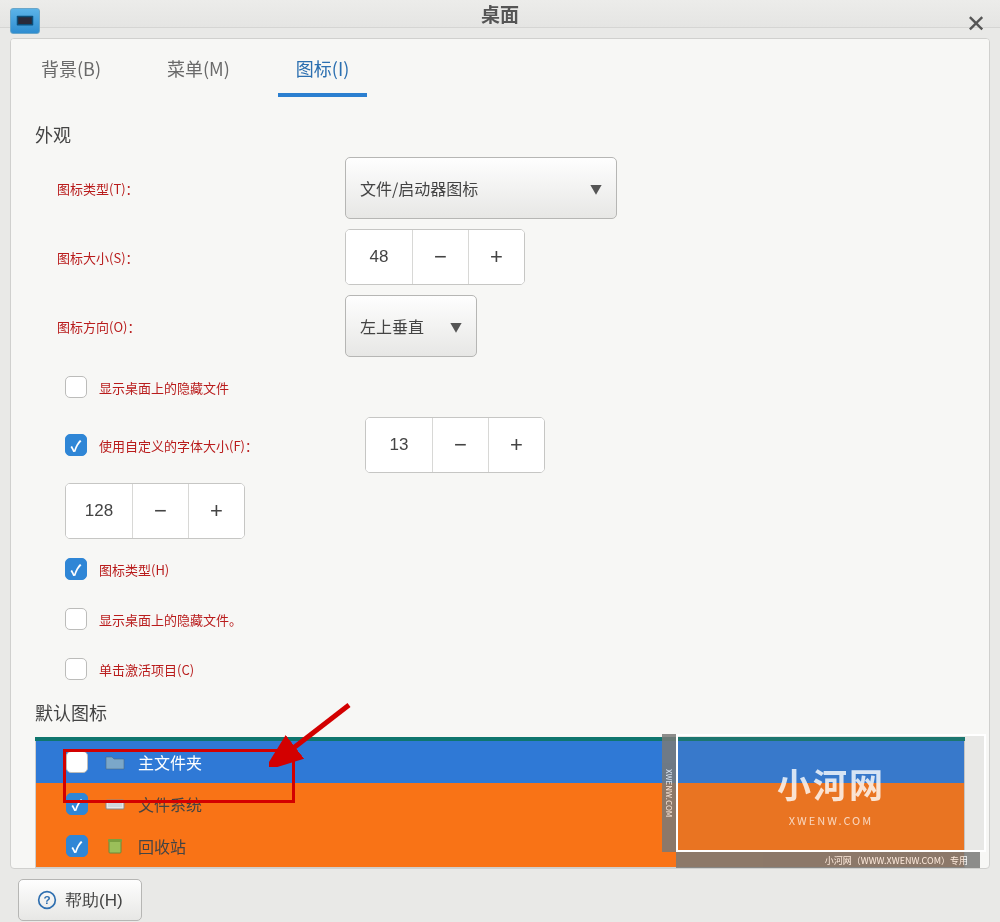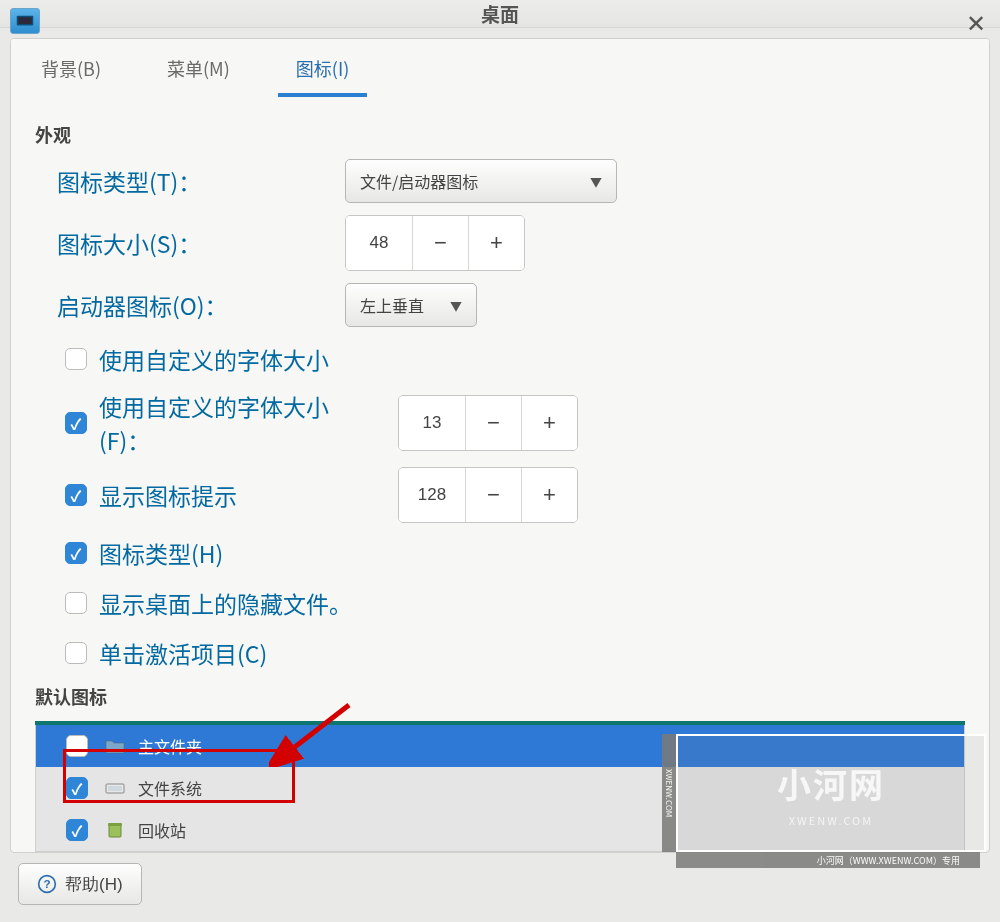--- a/index.html
+++ b/index.html
@@ -89,40 +89,40 @@
     color: #2b6fb0;
     border-bottom: 4px solid #2b7fd0;
   }
   .tab-body {
     flex: 1;
     padding: 10px 24px 0 24px;
     overflow: hidden;
     position: relative;
   }
   .section-title {
-    font-weight: 700;
+    font-weight: 400;
     color: #444;
     margin: 14px 0 10px 0;
     font-size: 18px;
   }
   .form-row {
     display: flex;
     align-items: center;
     margin: 10px 0 10px 22px;
     min-height: 48px;
   }
   .form-label {
     width: 288px;
-    color: #0369a1;
-    font-size: 23px;
+    color: #b91c1c;
+    font-size: 13px;
   }
   .check-row .form-label { width: auto; }
   .dropdown {
     width: 272px;
-    height: 44px;
+    height: 62px;
     border: 1px solid #b6b6b4;
     border-radius: 5px;
     background: linear-gradient(#fefefe, #e7e7e5);
     display: flex;
     align-items: center;
     padding: 0 14px;
     justify-content: space-between;
     cursor: pointer;
     color: #444;
   }
@@ -175,35 +175,35 @@
     color: #fff;
     font-size: 15px;
     font-weight: 700;
   }
   .check-row {
     display: flex;
     align-items: center;
     margin: 10px 0 10px 30px;
     min-height: 40px;
   }
-  .check-row-with-spin { margin-left: 30px; gap: 33px; }
+  .check-row-with-spin { margin-left: 30px; }
   .check-row-with-spin .label-wrap {
     display: flex;
     align-items: center;
     width: 300px;
   }
   .default-icons-divider {
     border-bottom: 4px solid #0f766e;
     margin: 6px 0 0 0;
     padding-bottom: 12px;
   }
   .icons-list {
     border: 1px solid #cfcfcd;
     border-top: none;
-    background: #e5e5e5;
+    background: #f97316;
     margin-top: 0;
   }
   .list-row {
     display: flex;
     align-items: center;
     height: 42px;
     padding-left: 30px;
     gap: 12px;
   }
   .list-row.selected {
@@ -289,21 +289,21 @@
     right: 20px;
     bottom: 54px;
     height: 16px;
     width: 304px;
     background: #7a7a78;
     color:#fff;
     font-size:9px;
     display:flex;
     align-items:center;
     justify-content:flex-end;
-    padding-right:20px;
+    padding-right:12px;
     pointer-events:none;
     opacity:0.85;
   }
 </style>
 </head>
 <body>
 
 <div class="window">
 
   <div class="titlebar">
@@ -348,49 +348,45 @@
         <div class="form-row">
           <div class="form-label">图标大小(S)：</div>
           <div class="spinner">
             <input value="48" style="">
             <button>−</button>
             <button>+</button>
           </div>
         </div>
 
         <div class="form-row">
-          <div class="form-label">启动器图标(O)：</div>
+          <div class="form-label">图标方向(O)：</div>
           <div class="dropdown small">
             <span>左上垂直</span>
             <span class="chev">▼</span>
           </div>
         </div>
 
         <div class="check-row">
           <span class="checkbox"></span>
-          <span class="form-label">使用自定义的字体大小</span>
+          <span class="form-label">显示桌面上的隐藏文件</span>
         </div>
 
         <div class="form-row check-row-with-spin">
           <div class="label-wrap">
             <span class="checkbox checked"></span>
             <span class="form-label">使用自定义的字体大小(F)：</span>
           </div>
           <div class="spinner">
             <input value="13" style="">
             <button>−</button>
             <button>+</button>
           </div>
         </div>
 
         <div class="form-row check-row-with-spin">
-          <div class="label-wrap">
-            <span class="checkbox checked"></span>
-            <span class="form-label">显示图标提示</span>
-          </div>
           <div class="spinner">
             <input value="128" style="">
             <button>−</button>
             <button>+</button>
           </div>
         </div>
 
         <div class="check-row">
           <span class="checkbox checked"></span>
           <span class="form-label">图标类型(H)</span>

